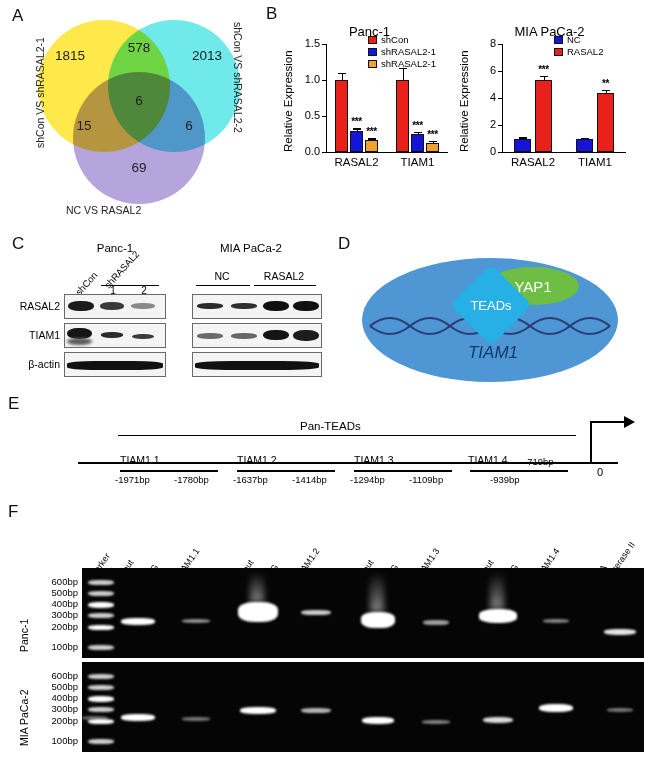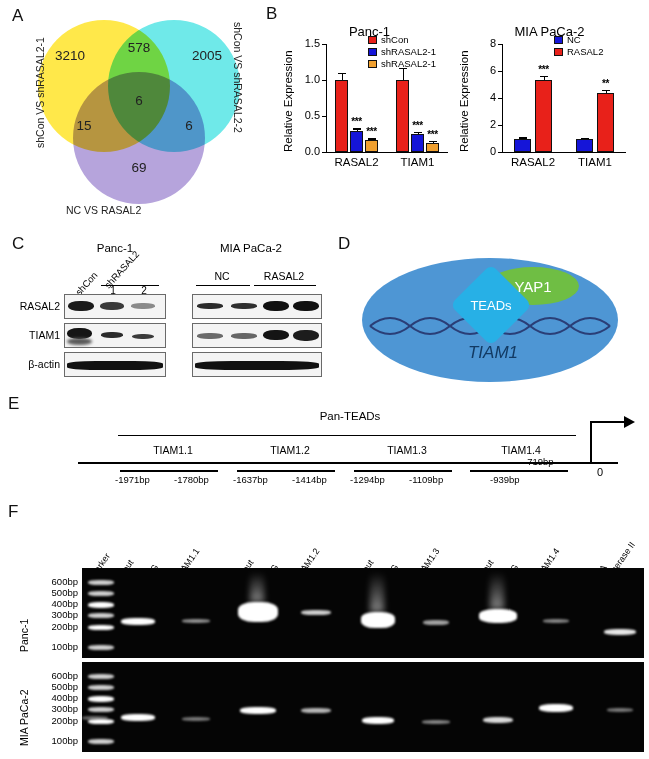--- a/index.html
+++ b/index.html
@@ -1,19 +1,19 @@
 <!DOCTYPE html>
 <html><head>
 <meta charset="utf-8">
 <style>
   html,body{margin:0;padding:0;background:#fff;}
   body{width:649px;height:759px;position:relative;font-family:"Liberation Sans",sans-serif;color:#000;overflow:hidden;}
   .panel-letter{position:absolute;font-size:17px;font-weight:400;color:#111;}
   .abs{position:absolute;}
-  .ctr{text-align:center;}
+  .ctr{margin-top:10px;}
 
   
   #panelA{position:absolute;left:0;top:0;width:262px;height:222px;}
   .venn-circle{position:absolute;border-radius:50%;mix-blend-mode:multiply;}
   .venn-num{position:absolute;font-size:13.5px;color:#222;text-align:center;}
   .venn-lab{position:absolute;font-size:10.5px;color:#222;white-space:nowrap;}
   .rot-l{transform-origin:0 0;transform:rotate(-90deg);}
   .rot-r{transform-origin:0 0;transform:rotate(90deg);}
 
   
@@ -61,22 +61,22 @@
 </head>
 <body>
 
 <div id="panelA">
   <div class="panel-letter" style="left:12px;top:6px;">A</div>
 
   <div class="venn-circle" style="left:38px;top:20px;width:132px;height:132px;background:#FFE84A;"></div>
   <div class="venn-circle" style="left:108px;top:20px;width:132px;height:132px;background:#6FE9E9;"></div>
   <div class="venn-circle" style="left:73px;top:72px;width:132px;height:132px;background:#B6A4DC;"></div>
 
-  <div class="venn-num" style="left:45px;top:48px;width:50px;">3210</div>
-  <div class="venn-num" style="left:183px;top:48px;width:48px;">2005</div>
+  <div class="venn-num" style="left:45px;top:48px;width:50px;">1815</div>
+  <div class="venn-num" style="left:183px;top:48px;width:48px;">2013</div>
   <div class="venn-num" style="left:114px;top:40px;width:50px;">578</div>
   <div class="venn-num" style="left:124px;top:93px;width:30px;">6</div>
   <div class="venn-num" style="left:69px;top:118px;width:30px;">15</div>
   <div class="venn-num" style="left:176px;top:118px;width:26px;">6</div>
   <div class="venn-num" style="left:122px;top:160px;width:34px;">69</div>
 
   <div class="venn-lab rot-l" style="left:34px;top:148px;">shCon VS shRASAL2-1</div>
   <div class="venn-lab rot-r" style="left:244px;top:22px;">shCon VS shRASAL2-2</div>
   <div class="venn-lab" style="left:66px;top:204px;">NC VS RASAL2</div>
 </div>

